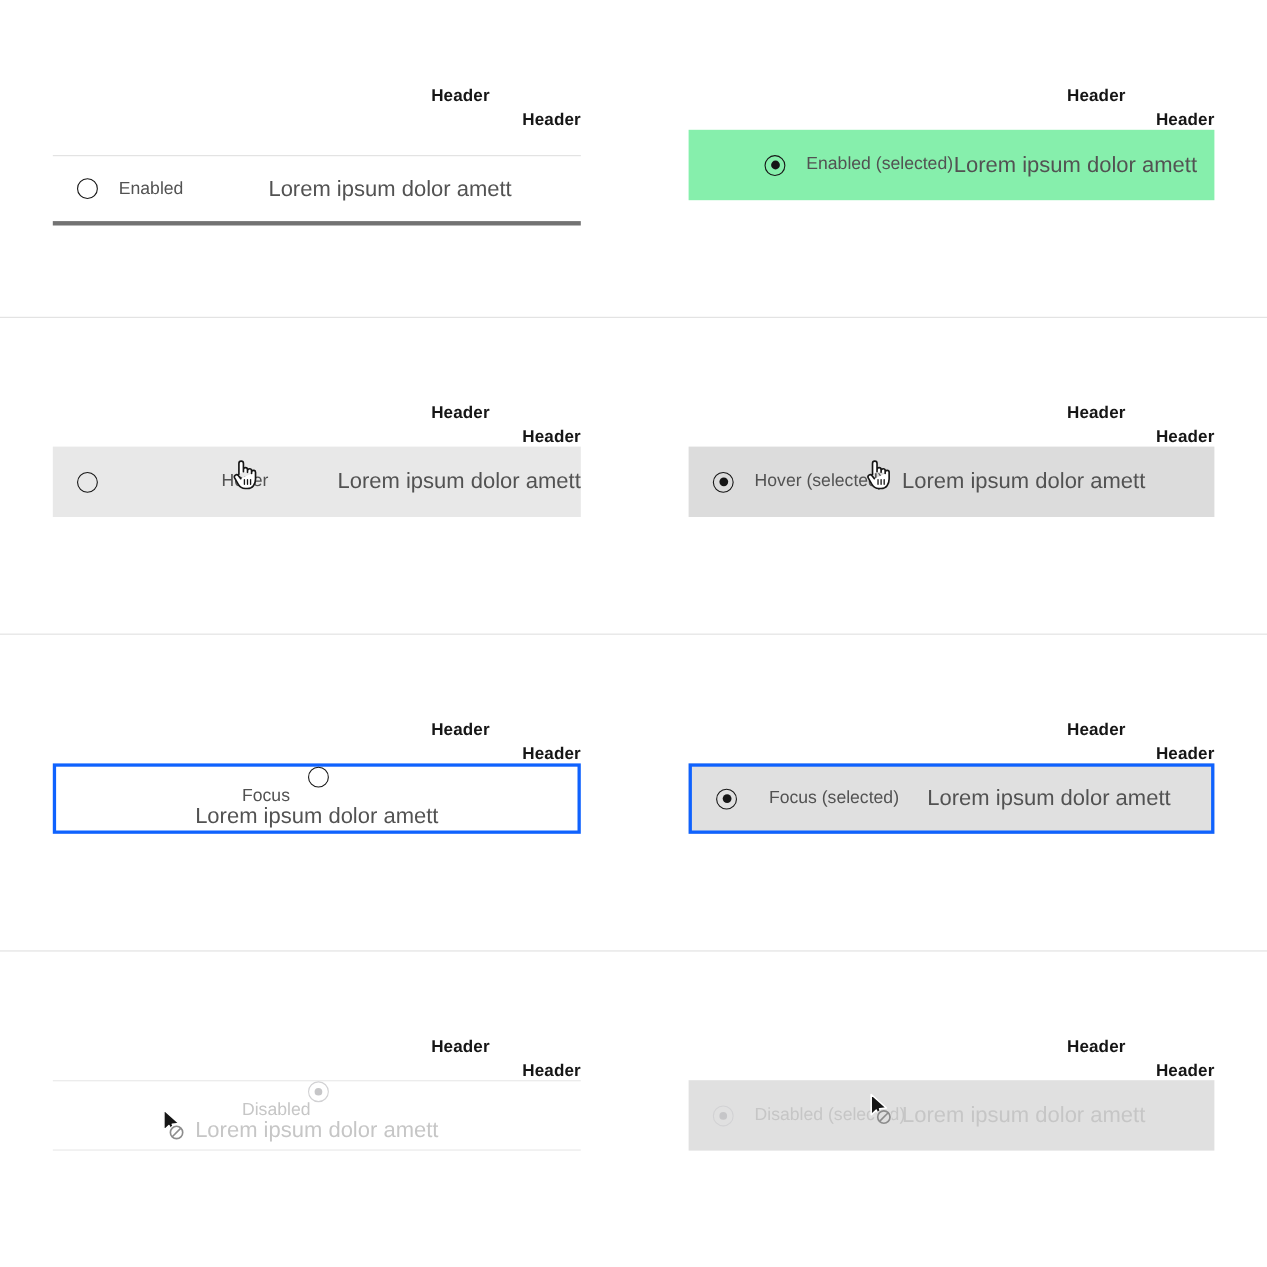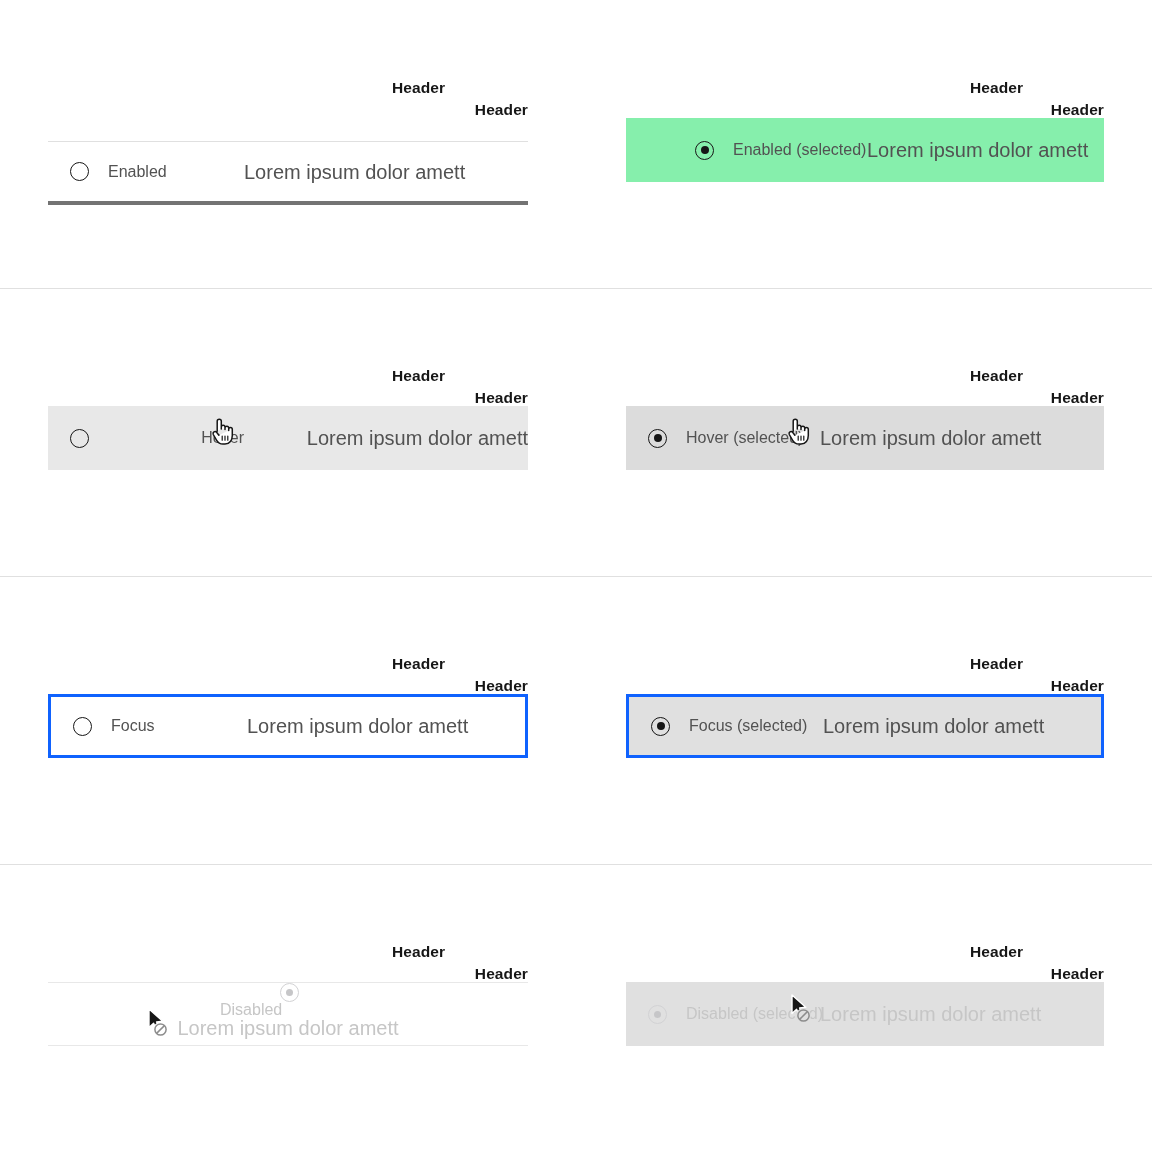--- a/index.html
+++ b/index.html
@@ -106,24 +106,26 @@
   .trow.hover {
     background: #e8e8e8;
     text-align: right;
   }
   .trow.hover-selected {
     background: #dcdcdc;
   }
   .trow.focus {
     background: #ffffff;
     border: 3px solid #0f62fe;
+    flex-direction: column;
   }
   .trow.focus-selected {
     background: #e0e0e0;
     border: 3px solid #0f62fe;
+    gap: 10px;
   }
   .trow.disabled {
     background: #ffffff;
     border-top: 1px solid #e8e8e8;
     border-bottom: 1px solid #e8e8e8;
     flex-direction: column;
   }
   .trow.disabled-selected {
     background: #e0e0e0;
   }

